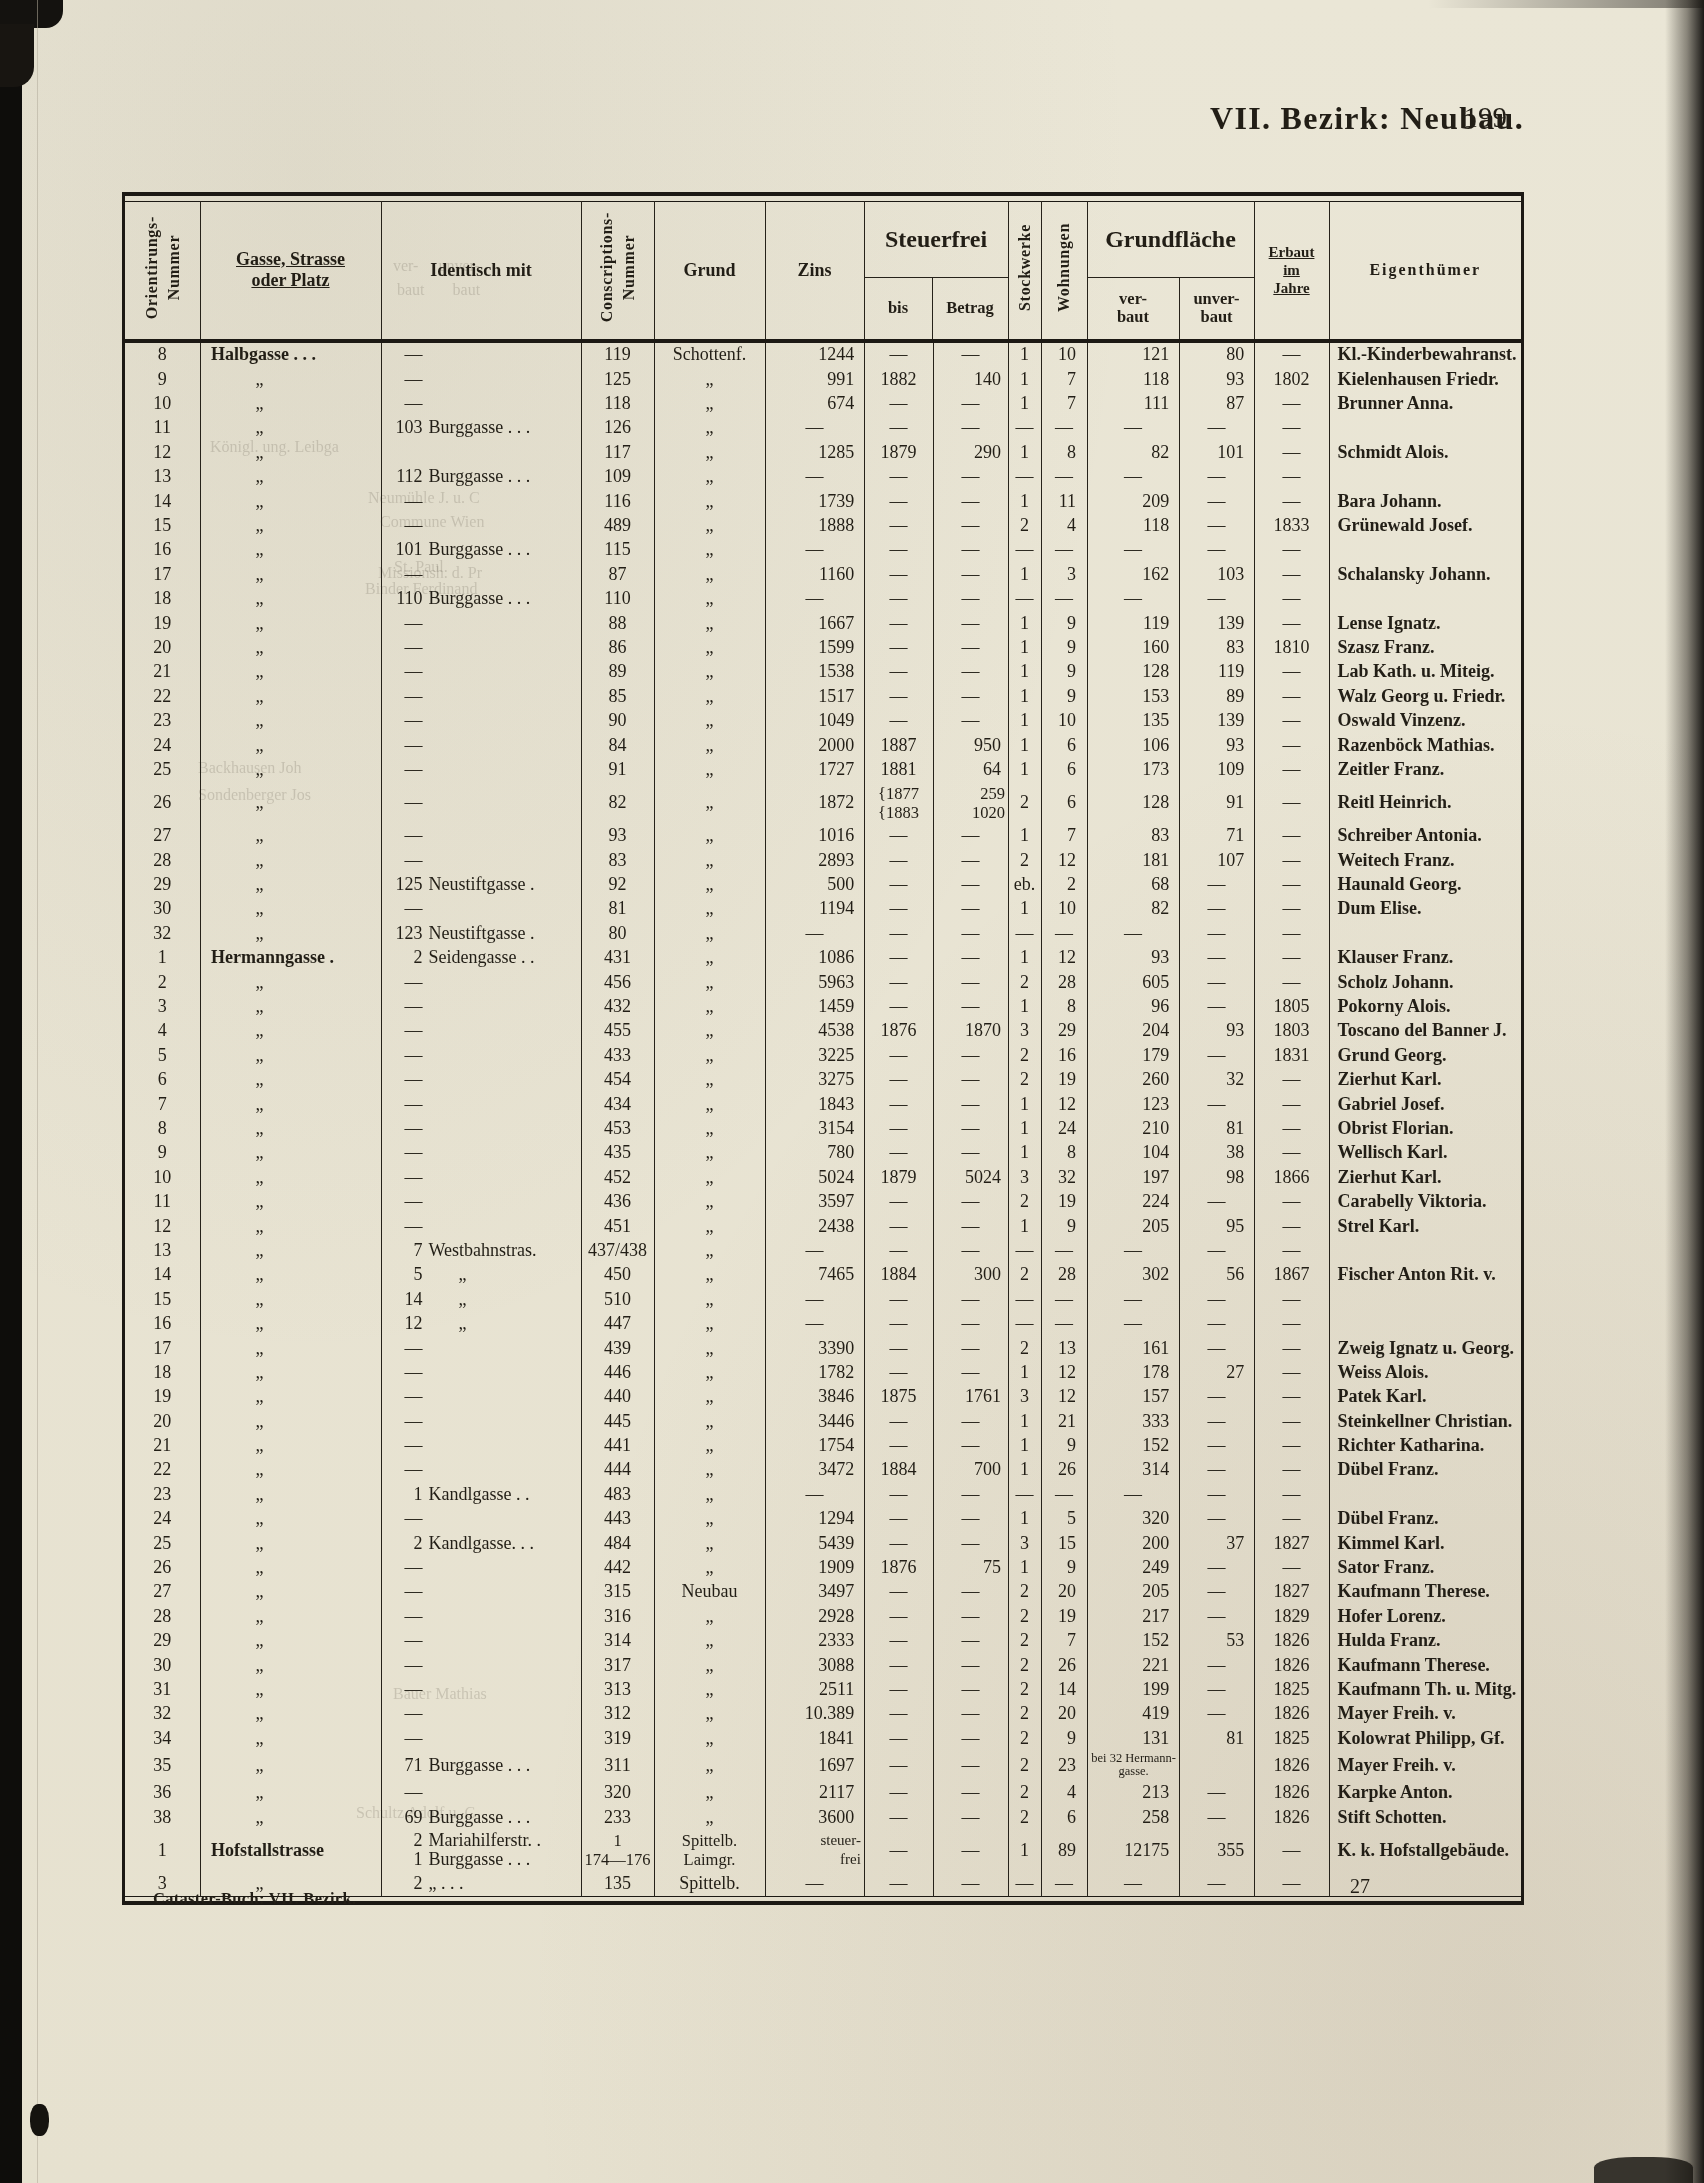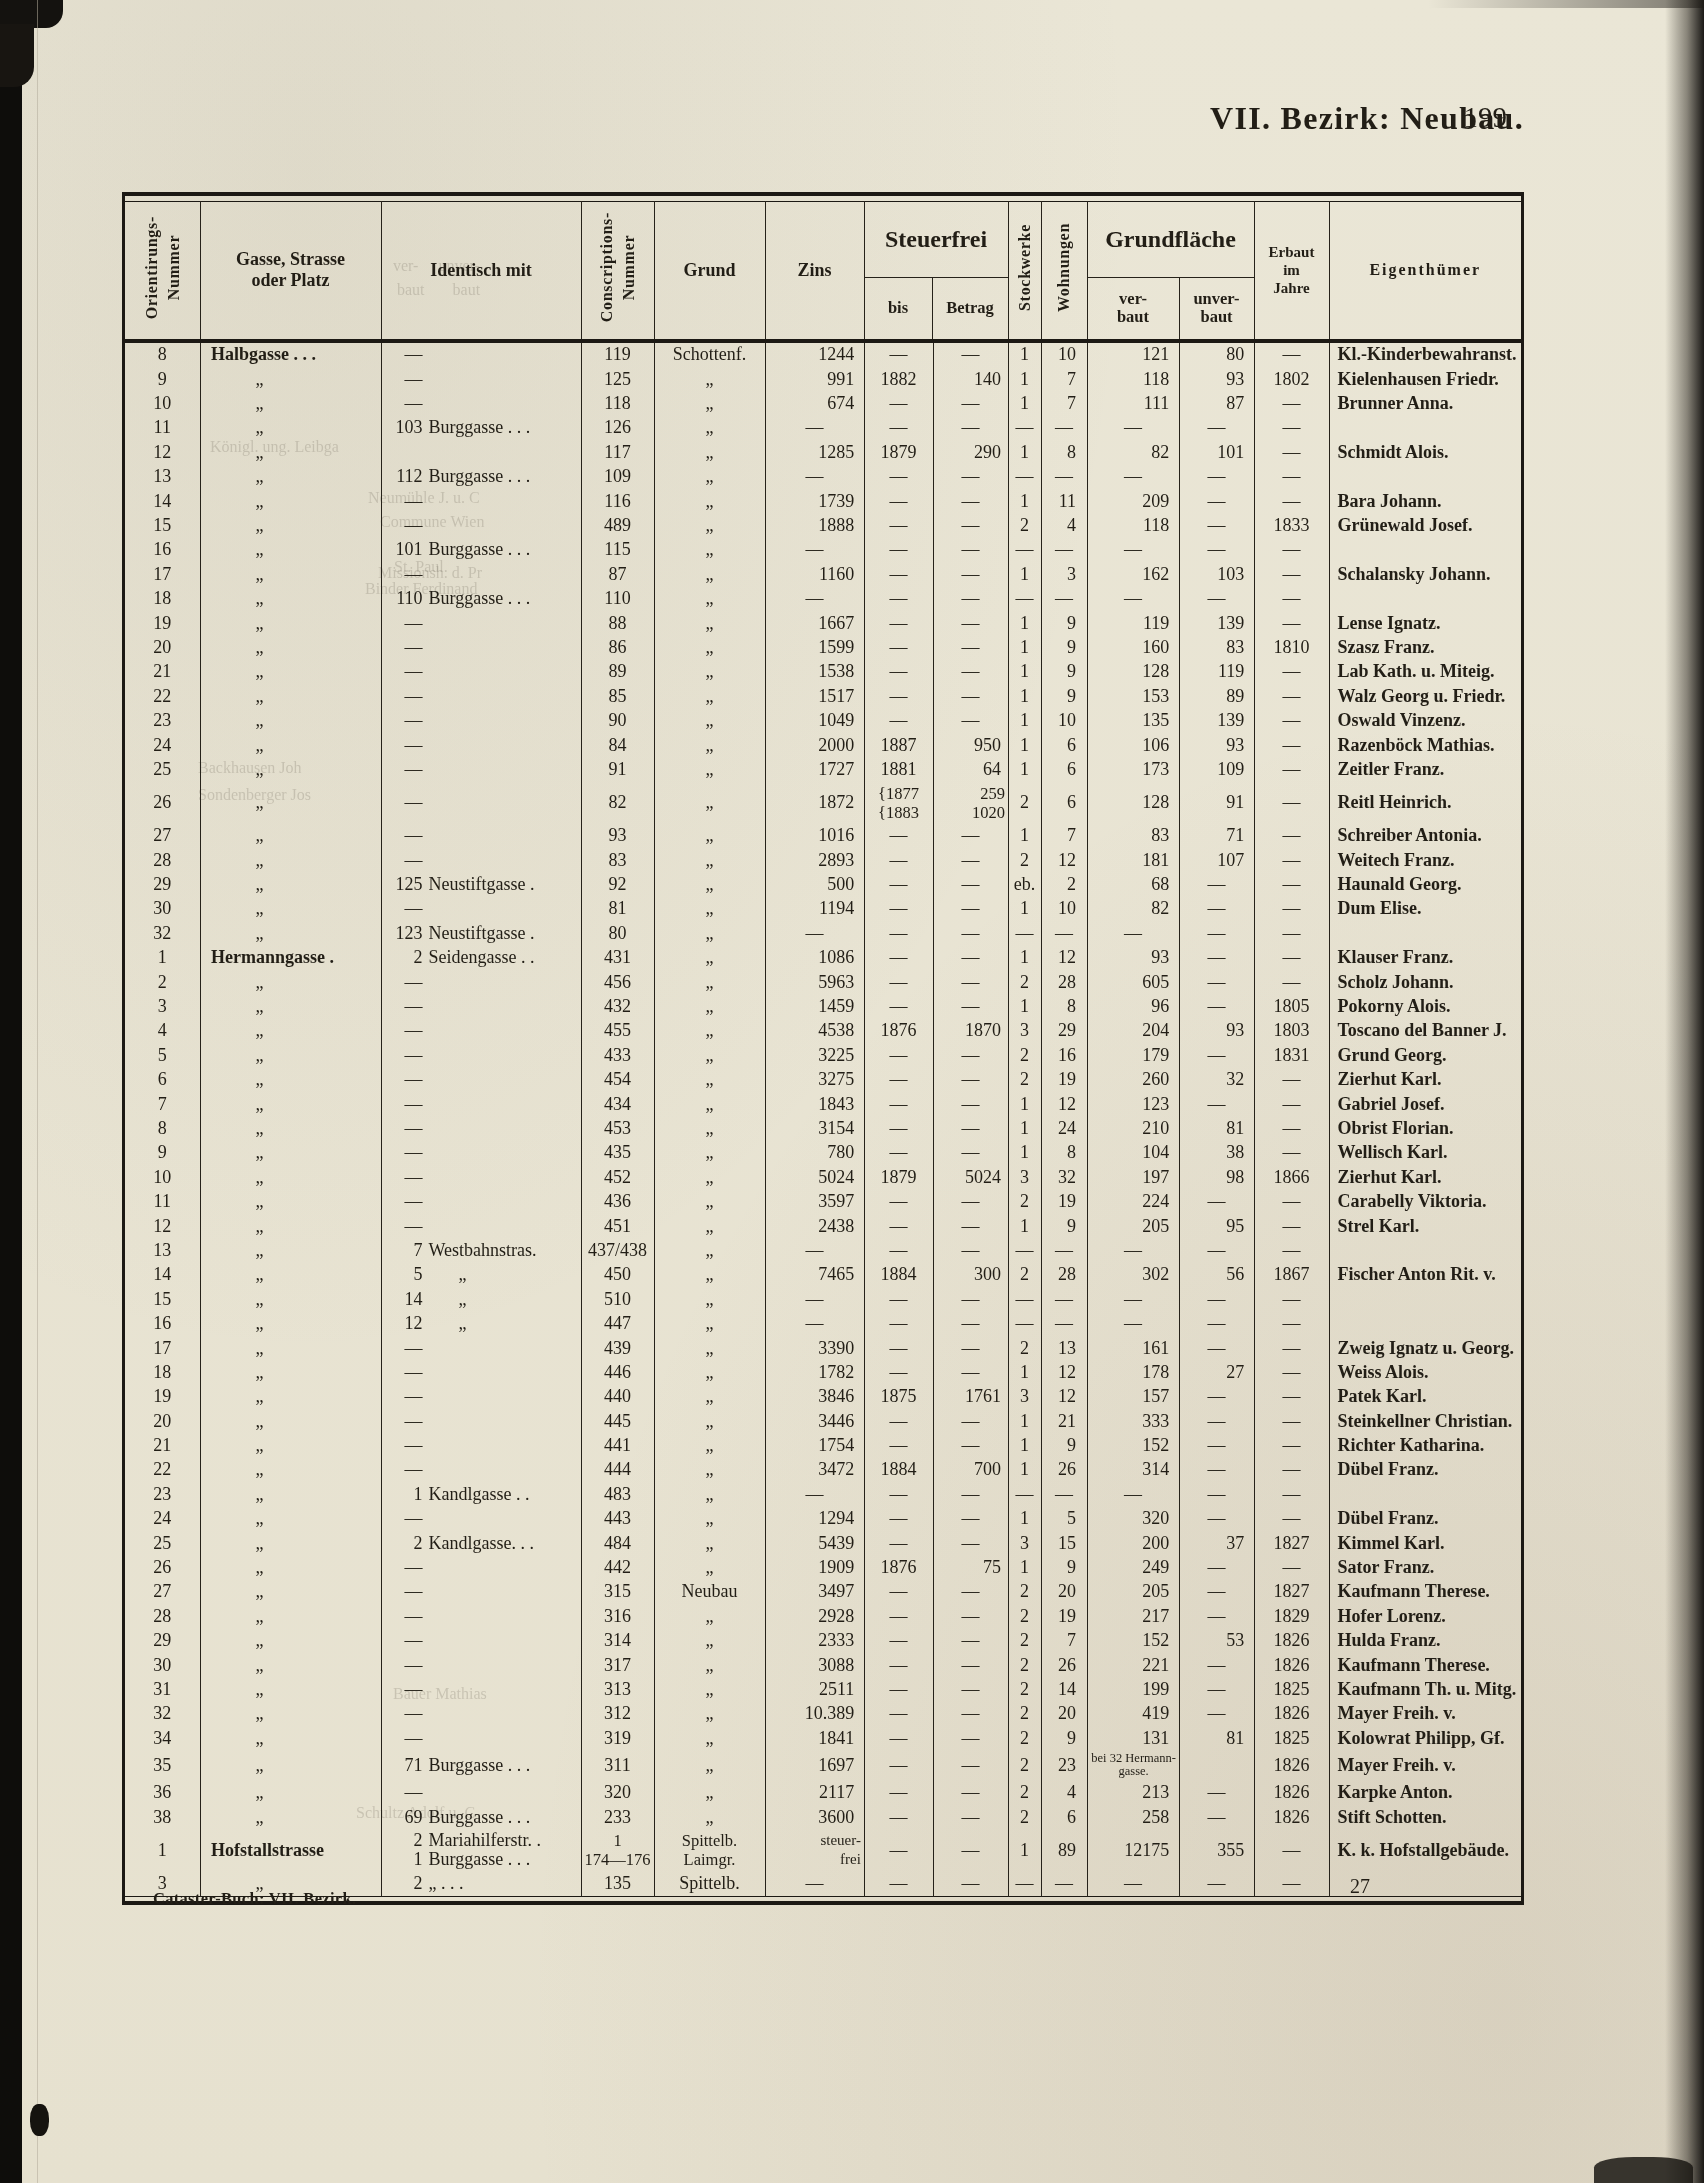--- a/index.html
+++ b/index.html
@@ -43,21 +43,21 @@
     border:3.3px solid #1c1914; border-top-width:4.6px; border-bottom-width:4px;
     padding:4.6px 0 4px 0;
   }
   table { border-collapse:collapse; table-layout:fixed; width:1396px;
           border-top:1.3px solid #1c1914; border-bottom:1.3px solid #1c1914; }
   th, td { border-left:1.3px solid #26221a; }
   th:first-child, td:first-child { border-left:none; }
 
   thead th { height:137px; vertical-align:middle; text-align:center;
              font-weight:bold; font-size:18px; border-bottom:4.6px solid #1c1914; padding:0; }
-  .pre { white-space:pre-line; line-height:1.2; }
+  .pre { white-space:pre-line; line-height:1.2;text-decoration:underline; }
   .rot { writing-mode:vertical-rl; transform:rotate(180deg); white-space:pre-line;
          display:inline-block; font-size:16px; font-weight:bold; line-height:1.35; letter-spacing:0.7px; }
   .h-eigen { font-size:16px; letter-spacing:2px; }
 
   .grp { height:100%; display:flex; flex-direction:column; }
   .grp-top { flex:1.25; display:flex; align-items:center; justify-content:center;
              border-bottom:1.3px solid #26221a; font-size:24px; }
   .grp-sub { flex:1; display:flex; }
   .grp-sub span { display:flex; align-items:center; justify-content:center;
                   white-space:pre-line; line-height:1.1; font-size:16.5px; }

